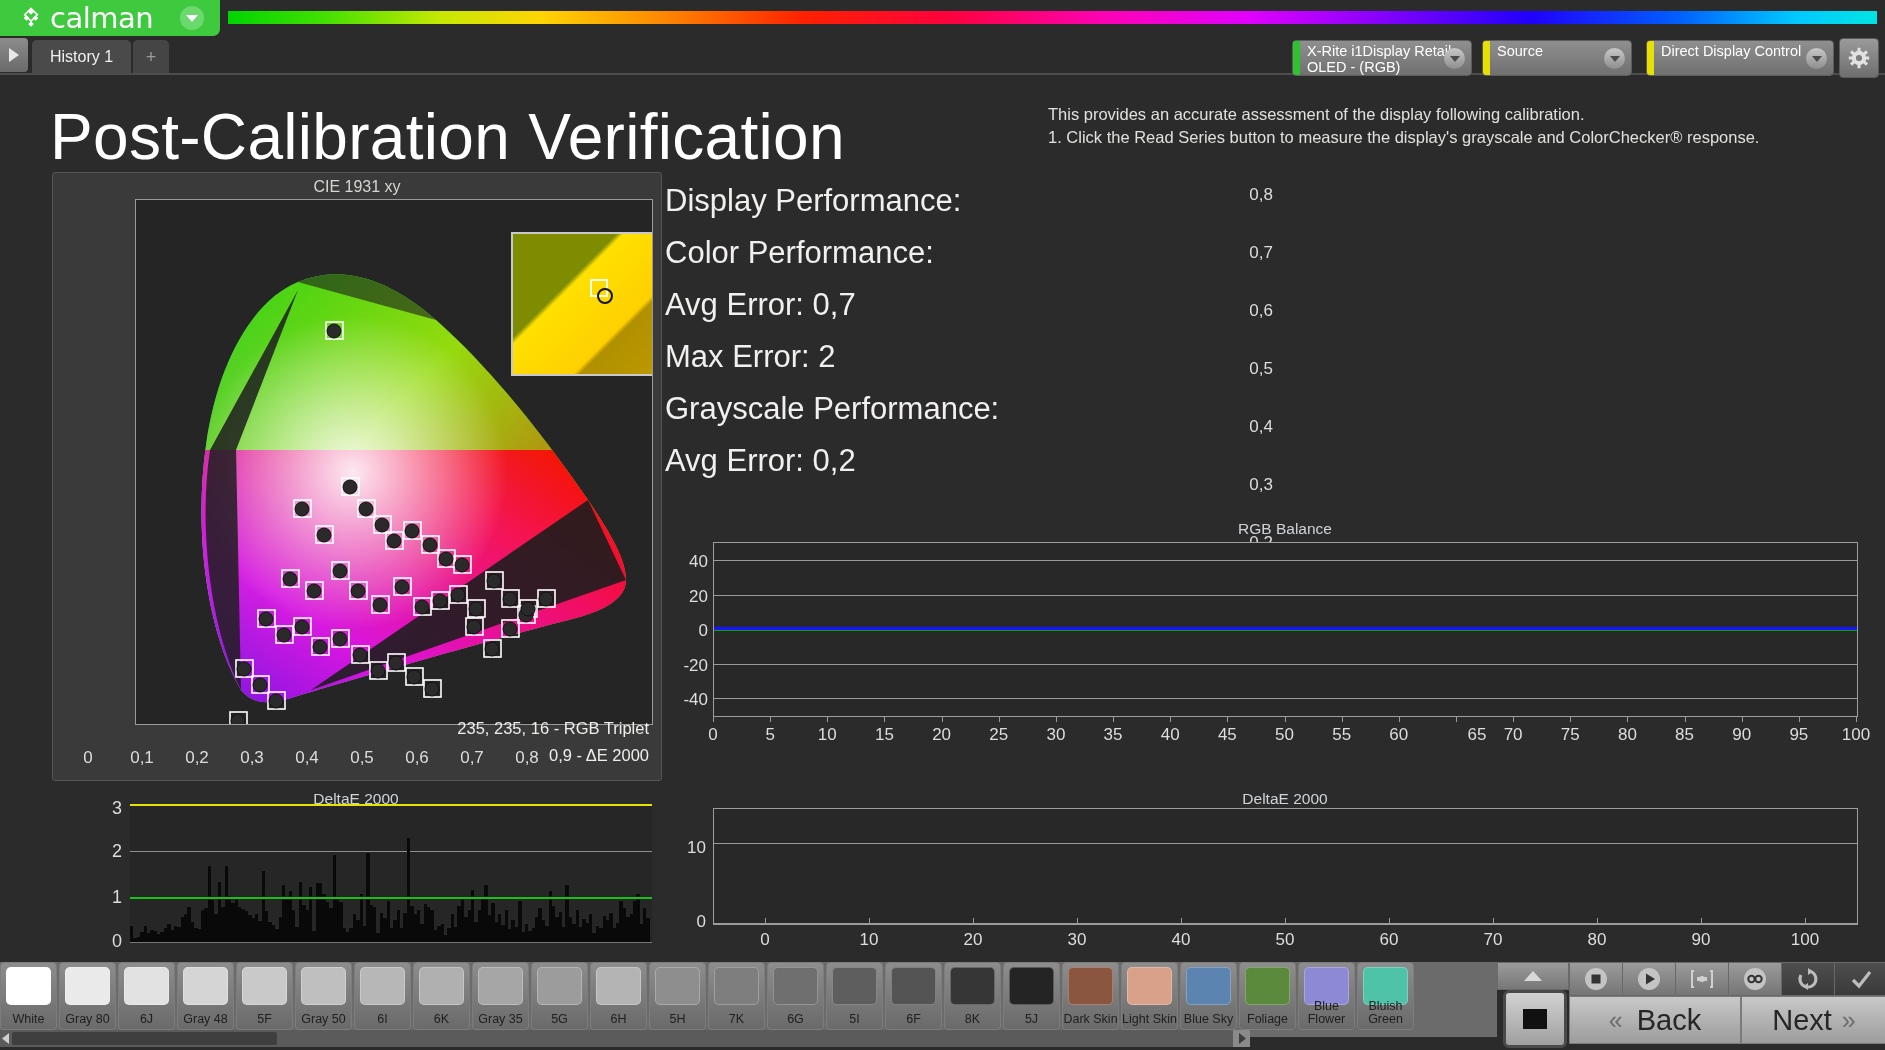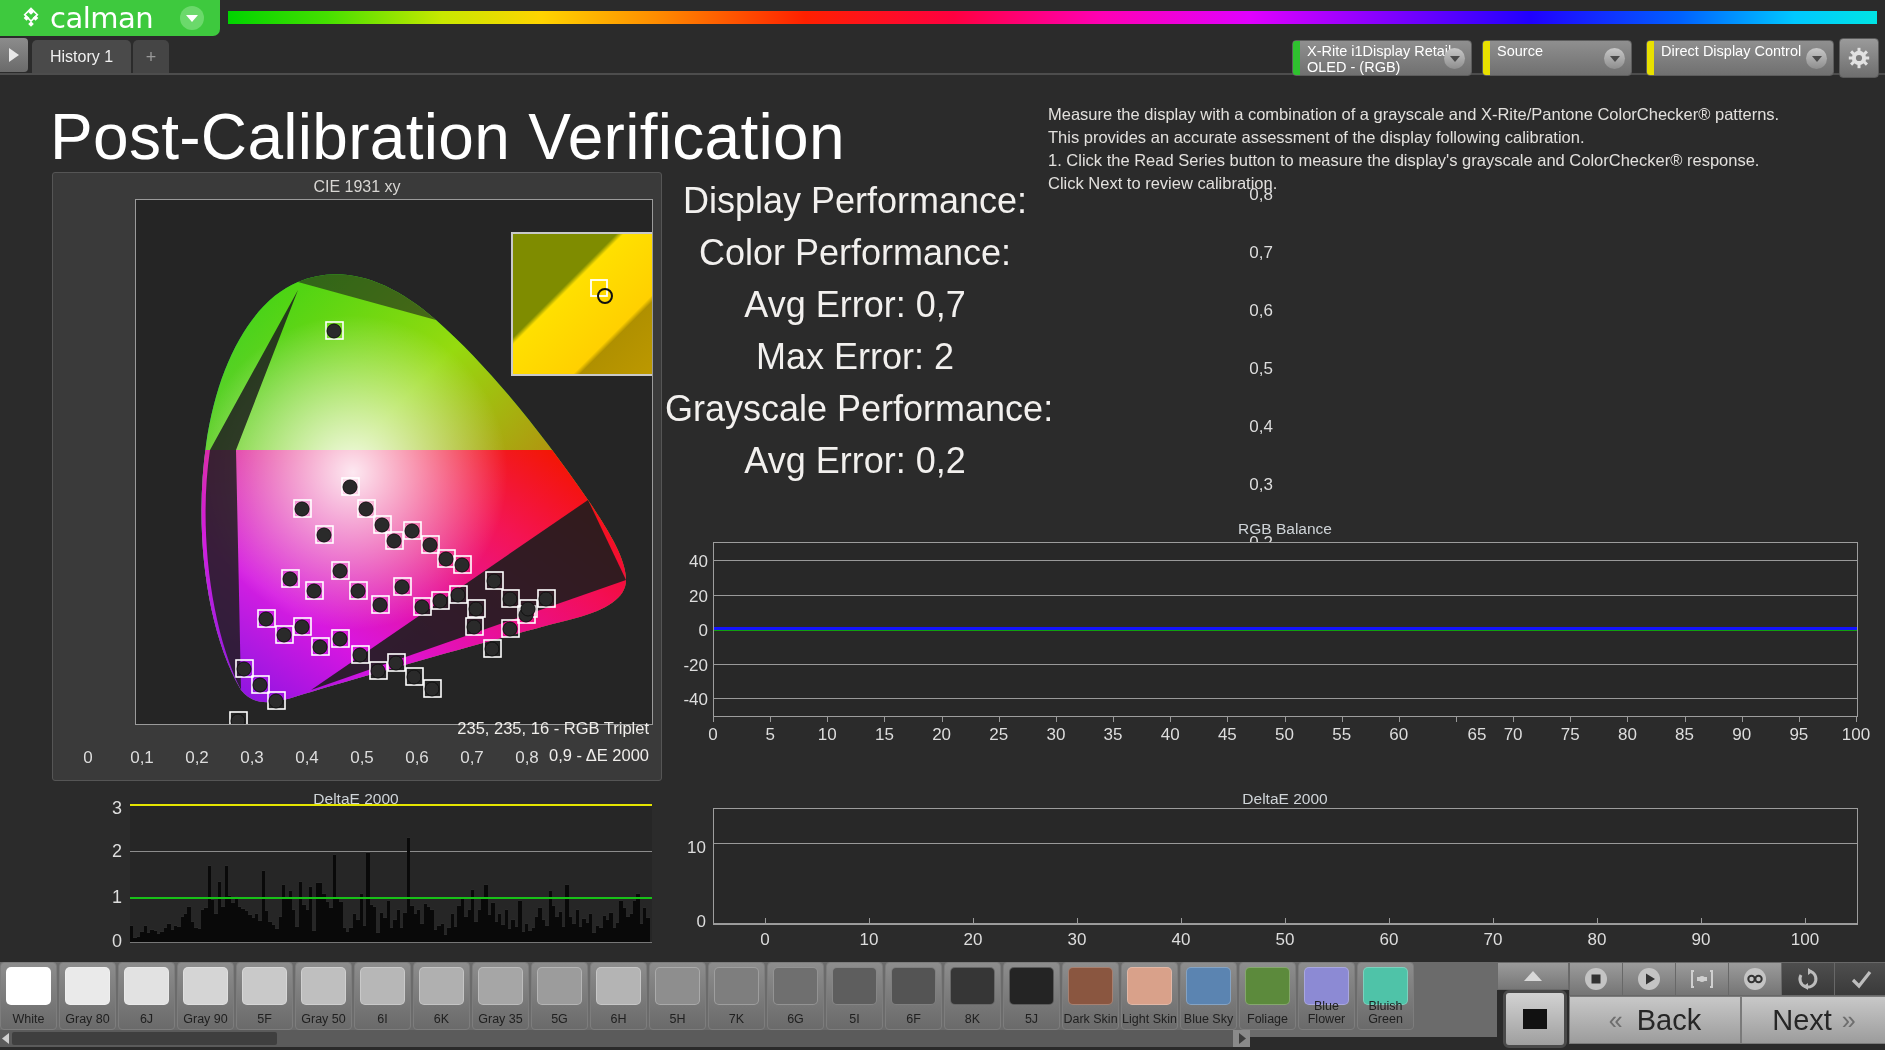--- a/index.html
+++ b/index.html
@@ -40,21 +40,21 @@
   .ddl .arw i{display:block;width:0;height:0;border-left:5px solid transparent;border-right:5px solid transparent;border-top:6px solid #4a4a4a;}
   #gearbtn{position:absolute;right:6px;top:38px;width:38px;height:38px;border-radius:4px;
     background:linear-gradient(to bottom,#9a9a9a,#6e6e6e);border:1px solid #5a5a5a;display:flex;align-items:center;justify-content:center;}
 
   
   #ptitle{position:absolute;left:50px;top:100px;font-size:64px;color:#fff;font-weight:400;letter-spacing:0.3px;}
   #instr{position:absolute;left:1048px;top:103px;width:820px;font-size:16.5px;line-height:23px;color:#e2e0dd;}
 
   
   #metrics{position:absolute;left:665px;top:175px;width:380px;}
-  #metrics div{font-size:36px;color:#f2f0ee;line-height:52px;white-space:nowrap;text-align:center;}
+  #metrics div{font-size:31px;color:#f2f0ee;line-height:52px;white-space:nowrap;}
 
   
   #ciepanel{position:absolute;left:52px;top:172px;width:608px;height:607px;background:#3a3a3a;
     border:1px solid #555;border-radius:3px;}
   #cietitle{position:absolute;left:0;top:5px;width:608px;text-align:center;font-size:16px;color:#d8d6d3;}
   #cieplot{position:absolute;left:82px;top:26px;width:516px;height:524px;background:#252525;border:1px solid #9a9a9a;overflow:hidden;}
   .cie-y{position:absolute;right:612px;font-size:17px;color:#ddd;text-align:right;width:60px;}
   .cie-x{position:absolute;top:748px;font-size:17px;color:#ddd;text-align:center;width:40px;}
   #horseshoe{position:absolute;left:0;top:0;width:516px;height:524px;}
   #preview{position:absolute;left:375px;top:32px;width:205px;height:140px;border:2px solid #c9c9c9;
@@ -192,24 +192,22 @@
       <rect x="17" y="4.8" width="3" height="4" transform="rotate(45 18.5 6.8)"></rect>
       <rect x="4" y="15.2" width="3" height="4" transform="rotate(45 5.5 17.2)"></rect>
       <rect x="17" y="15.2" width="3" height="4" transform="rotate(-45 18.5 17.2)"></rect>
     </g>
     <circle cx="12" cy="12" r="3.1" fill="#7e7e7e"></circle>
   </svg>
 </div>
 
 <div id="ptitle">Post-Calibration Verification</div>
 <div id="instr">
-  <div>Measure the display with a combination of a grayscale and X-Rite/Pantone ColorChecker® patterns.</div>
   <div>This provides an accurate assessment of the display following calibration.</div>
   <div>1. Click the Read Series button to measure the display's grayscale and ColorChecker® response.</div>
-  <div>Click Next to review calibration.</div>
 </div>
 
 <div id="metrics">
   <div>Display Performance:</div>
   <div>Color Performance:</div>
   <div>Avg Error: 0,7</div>
   <div>Max Error: 2</div>
   <div>Grayscale Performance:</div>
   <div>Avg Error: 0,2</div>
 </div>
@@ -656,21 +654,21 @@
     <div class="patch">
       <div class="sw" style="background: rgb(234, 234, 234);"></div>
       <div class="lb">Gray 80</div>
     </div>
     <div class="patch">
       <div class="sw" style="background: rgb(226, 226, 226);"></div>
       <div class="lb">6J</div>
     </div>
     <div class="patch">
       <div class="sw" style="background: rgb(213, 213, 213);"></div>
-      <div class="lb">Gray 90</div>
+      <div class="lb">Gray 48</div>
     </div>
     <div class="patch">
       <div class="sw" style="background: rgb(201, 201, 201);"></div>
       <div class="lb">5F</div>
     </div>
     <div class="patch">
       <div class="sw" style="background: rgb(191, 191, 191);"></div>
       <div class="lb">Gray 50</div>
     </div>
     <div class="patch">

